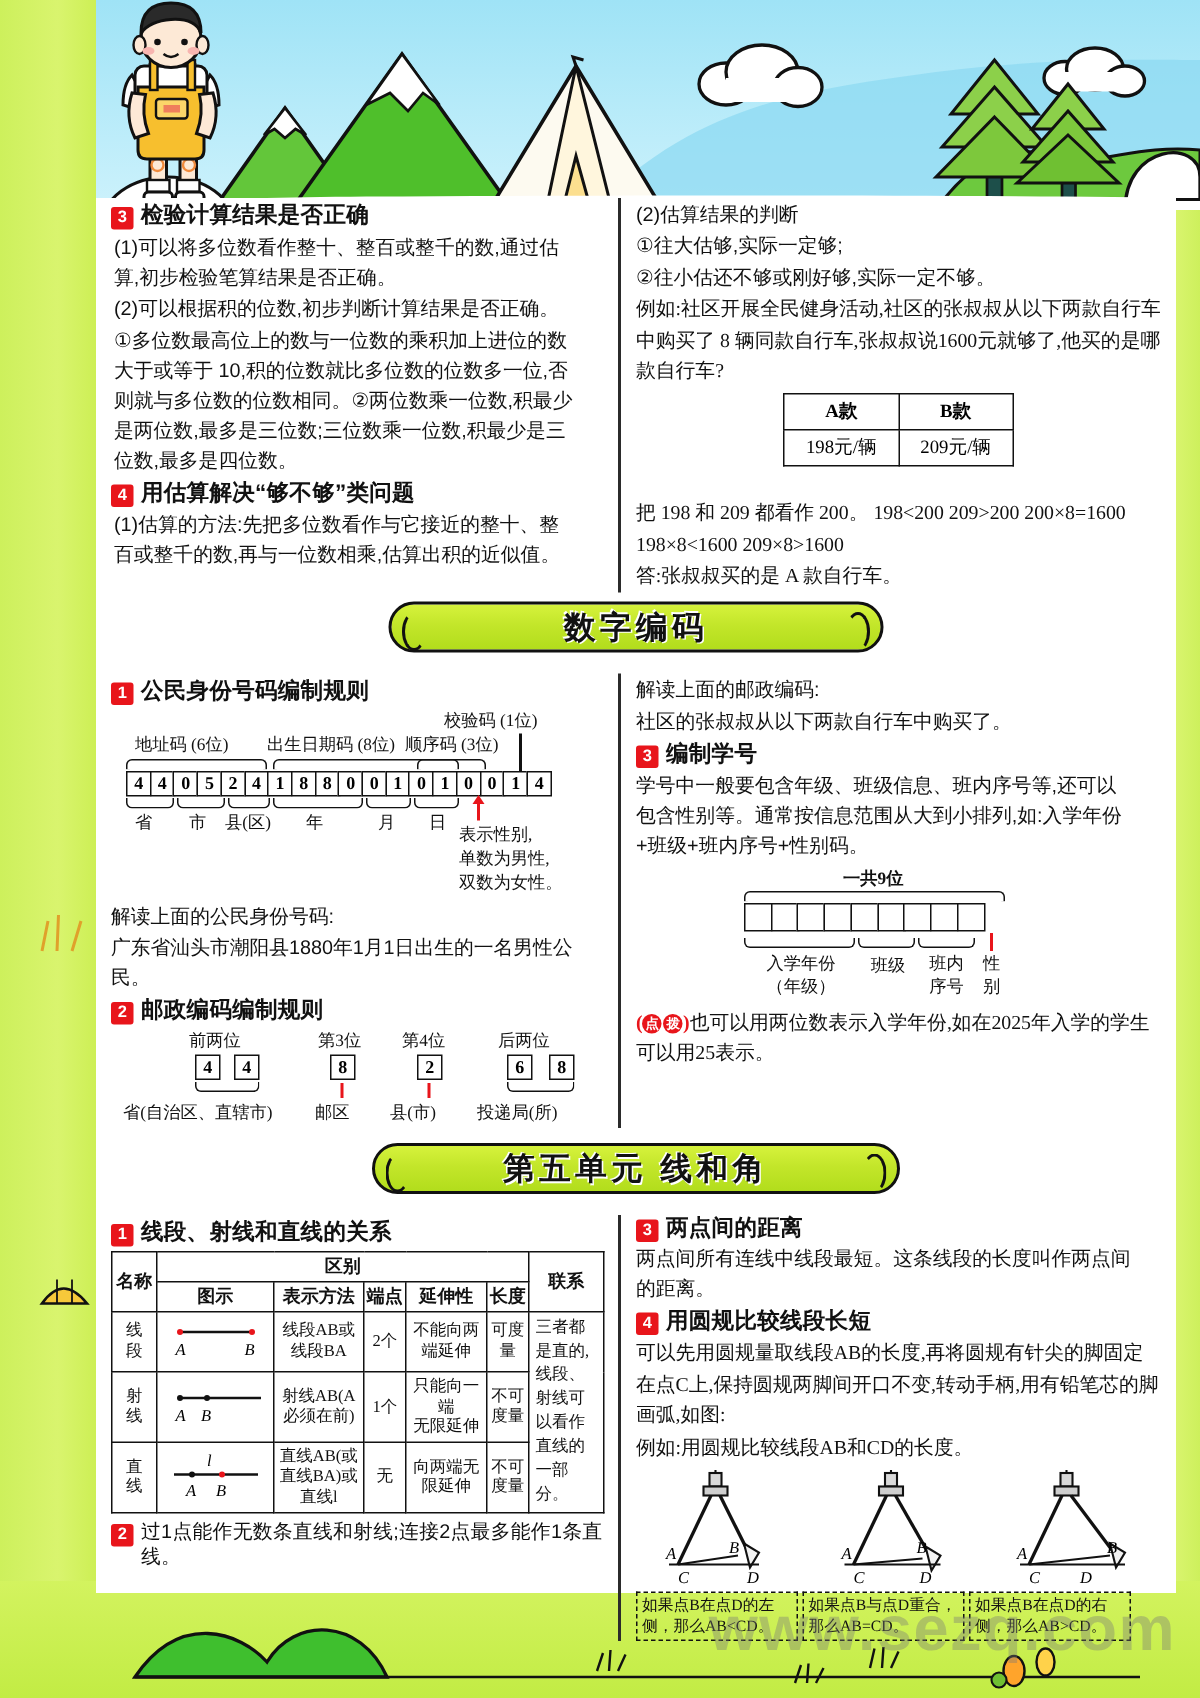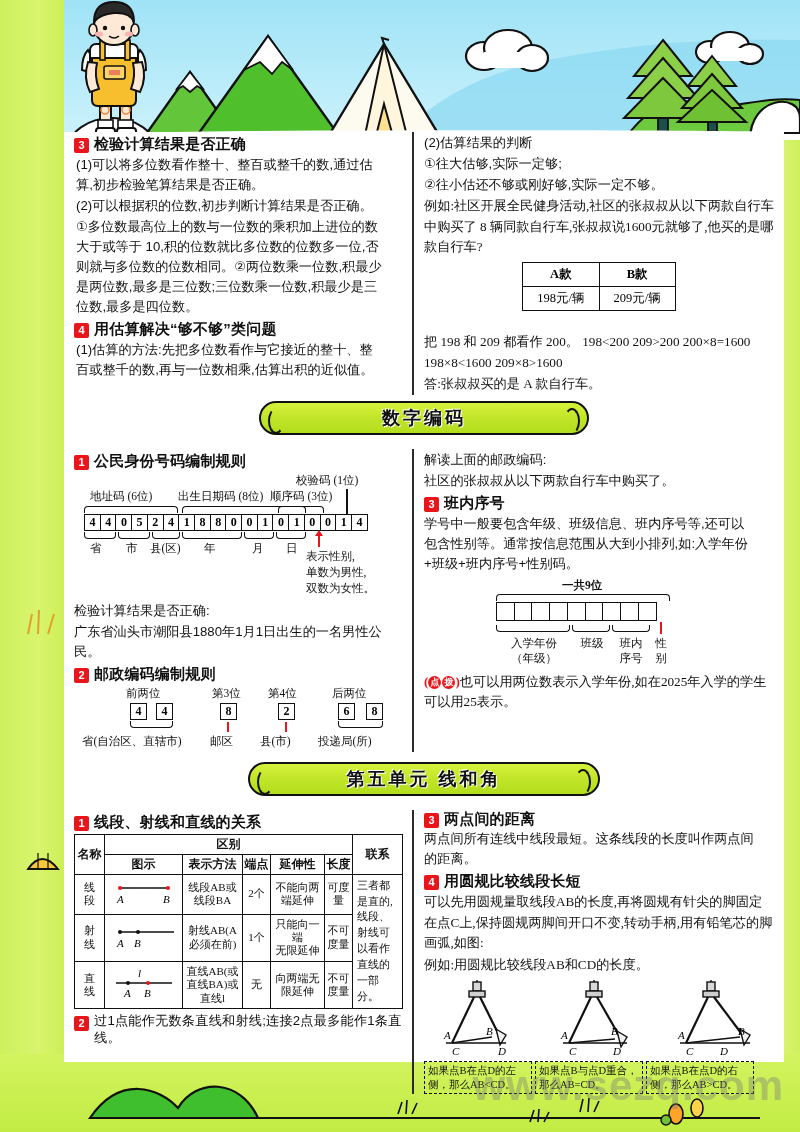--- a/index.html
+++ b/index.html
@@ -87,21 +87,21 @@
   
   .banner-wrap { position:relative; width:720px; height:44px; margin:6px 0 4px; }
   .banner {
     position:absolute; left:50%; transform:translateX(-50%);
     width:330px; height:34px;
     background:linear-gradient(180deg,#d6f23c 0%,#c3e62a 45%,#b2dd1c 100%);
     border:2.5px solid #111; border-radius:18px;
     display:flex; align-items:center; justify-content:center;
   }
   .banner .btxt {
-    font-size:18px; font-weight:bold; color:#111;
+    font-size:21px; font-weight:bold; color:#111;
     letter-spacing:3px;
     text-shadow:1px 1px 0 #fff, -1px -1px 0 #fff;
   }
   .banner::before, .banner::after {
     content:""; position:absolute; top:5px; width:12px; height:22px;
     border:2.5px solid #111; border-radius:50%;
   }
   .banner::before { left:7px; border-right-color:transparent; border-top-color:transparent; }
   .banner::after  { right:7px; border-left-color:transparent; border-bottom-color:transparent; }
 
@@ -373,21 +373,21 @@
           <div class="lbl-kai" style="position:absolute;left:178px;top:68px;">月</div>
           <div class="lbl-kai" style="position:absolute;left:212px;top:68px;">日</div>
 
           <div style="position:absolute;left:244px;top:60px;width:2px;height:14px;background:#e8151b;"></div>
           <div style="position:absolute;left:241px;top:57px;width:0;height:0;border-left:4px solid transparent;border-right:4px solid transparent;border-bottom:6px solid #e8151b;"></div>
           <div class="lbl-kai" style="position:absolute;left:232px;top:76px;">表示性别,</div>
           <div class="lbl-kai" style="position:absolute;left:232px;top:92px;">单数为男性,</div>
           <div class="lbl-kai" style="position:absolute;left:232px;top:108px;">双数为女性。</div>
         </div>
 
-        <p class="p-hei" style="margin-top:0;">检验计算结果是否正确:</p>
+        <p class="p-hei" style="margin-top:0;">解读上面的公民身份号码:</p>
         <p class="p-hei">广东省汕头市潮阳县1880年1月1日出生的一名男性公民。</p>
 
         <div class="h-row">
           <span class="num-badge">2</span>
           <span class="h-title">邮政编码编制规则</span>
         </div>
 
         <div style="position:relative;height:66px;margin-top:2px;">
           <div class="lbl-kai" style="position:absolute;left:52px;top:0;">前两位</div>
           <div class="lbl-kai" style="position:absolute;left:138px;top:0;">第3位</div>
@@ -412,21 +412,21 @@
           <div class="lbl-kai" style="position:absolute;left:244px;top:48px;">投递局(所)</div>
         </div>
       </div>
 
       <div class="col col-r">
         <p class="p-hei">解读上面的邮政编码:</p>
         <p class="p-hei">社区的张叔叔从以下两款自行车中购买了。</p>
 
         <div class="h-row">
           <span class="num-badge">3</span>
-          <span class="h-title">班内序号</span>
+          <span class="h-title">编制学号</span>
         </div>
         <p class="p-hei">学号中一般要包含年级、班级信息、班内序号等,还可以包含性别等。通常按信息范围从大到小排列,如:入学年份+班级+班内序号+性别码。</p>
 
         <div style="position:relative;height:92px;margin:4px 0 0;">
           <div class="lbl-kai" style="position:absolute;left:138px;top:0;font-weight:bold;">一共9位</div>
           <div class="brace" style="position:absolute;left:72px;top:16px;width:174px;"></div>
           <div class="digits" style="position:absolute;left:72px;top:24px;" id="sn-boxes">
               <div class="dbox" style="width: 19px; height: 19px;"></div>
               <div class="dbox" style="width: 19px; height: 19px;"></div>
               <div class="dbox" style="width: 19px; height: 19px;"></div>

